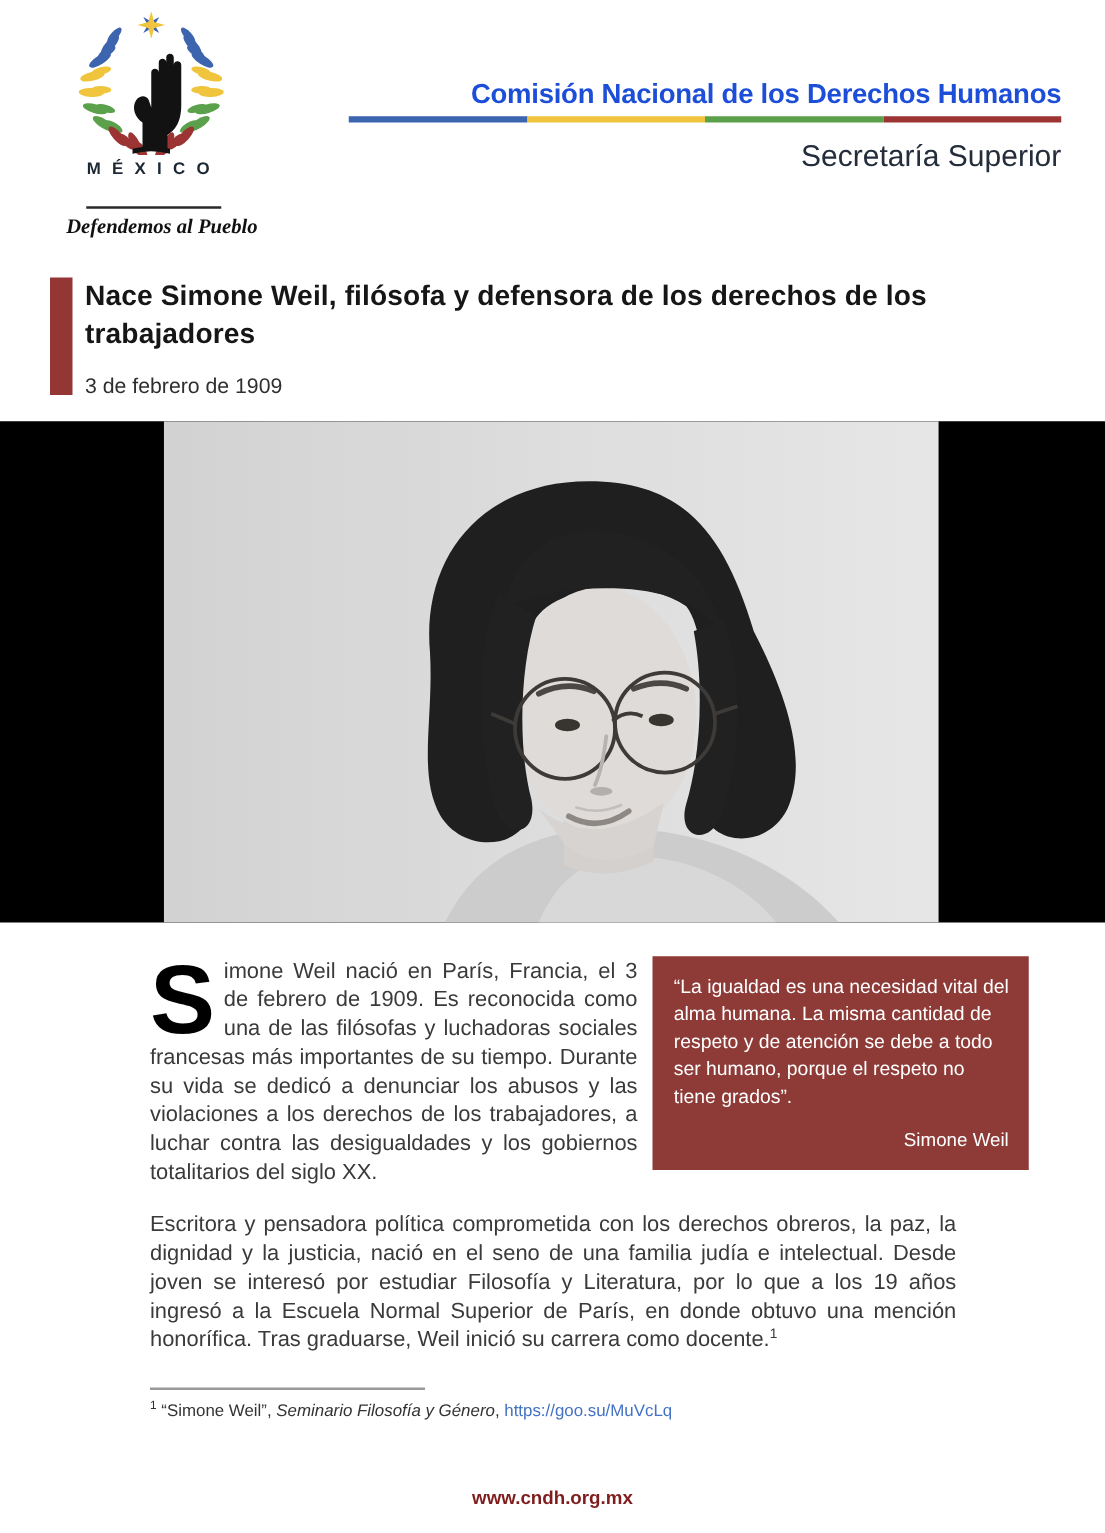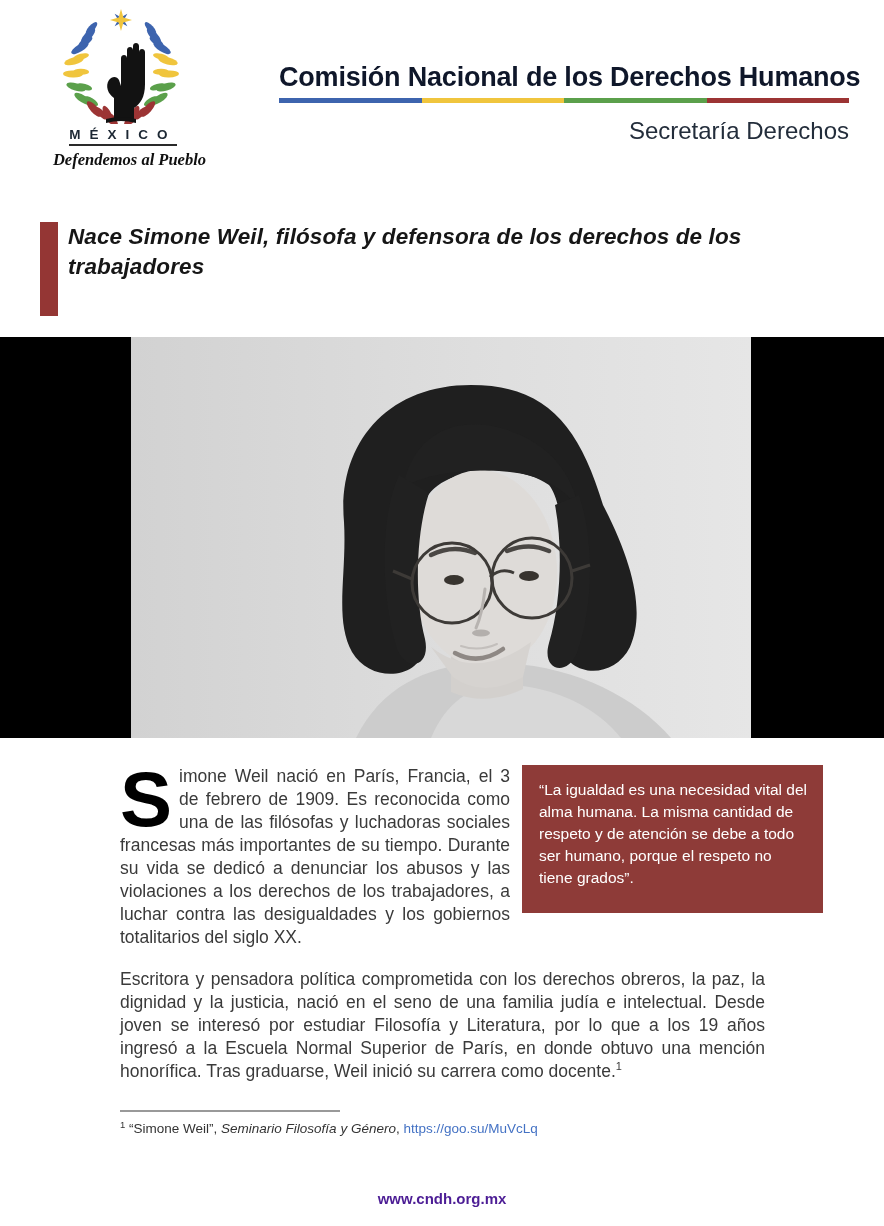--- a/index.html
+++ b/index.html
@@ -3,38 +3,38 @@
 <meta charset="utf-8">
 <style>
   * { margin:0; padding:0; box-sizing:border-box; }
   html,body { background:#ffffff; }
   body { font-family:"Liberation Sans", sans-serif; width:884px; height:1226px; position:relative; overflow:hidden; color:#3a3a3a; }
 
   
   .logo-wrap { position:absolute; left:36px; top:6px; width:170px; text-align:center; }
   .logo-svg { display:block; margin:0 auto; }
   .cndh-acronym { font-size:37px; font-weight:700; letter-spacing:1.5px; color:#1c2733; line-height:1.02; }
-  .cndh-country { font-size:13.5px; font-weight:700; letter-spacing:9px; color:#1c2733; margin:3px 0 0 4px; padding-bottom:2px; border-bottom:2px solid #2a2a2a; display:inline-block; }
+  .cndh-country { font-size:13.5px; font-weight:700; letter-spacing:9px; color:#1c2733; margin:3px 0 0 4px; padding-bottom:23px; border-bottom:2px solid #2a2a2a; display:inline-block; }
   .cndh-motto { font-family:"Liberation Serif", serif; font-style:italic; font-weight:700; font-size:16.5px; color:#101010; margin-top:4px;text-align:right; }
 
   .header-right { position:absolute; right:35px; top:62px; width:570px; text-align:right; }
-  .org-title { font-size:27px; font-weight:700; color:#0f172a; letter-spacing:-0.2px; white-space:nowrap;text-align:center; }
+  .org-title { font-size:22px; font-weight:700; color:#1d4ed8; letter-spacing:-0.2px; white-space:nowrap; }
   .tricolor { display:flex; height:5px; margin-top:5px; width:100%; }
   .tricolor span { flex:1; }
   .seg-blue   { background:#3d64ae; }
   .seg-yellow { background:#f0c53d; }
   .seg-green  { background:#5ba04b; }
   .seg-red    { background:#9c3434; }
   .org-subtitle { font-size:24px; font-weight:400; color:#232d3b; margin-top:14px; }
 
   
   .title-block { position:absolute; left:40px; top:222px; display:flex; }
   .accent-bar { width:18px; height:94px; background:#943634; flex:none; }
   .title-text { margin-left:10px; }
-  .article-title { font-size:22.5px; font-weight:700; color:#161616; line-height:1.34; width:712px; letter-spacing:0.1px;font-style:italic; }
+  .article-title { font-size:22.5px; font-weight:700; color:#161616; line-height:1.34; width:712px; letter-spacing:0.1px; }
   .article-date { font-size:17px; color:#2f2f2f; margin-top:17px; }
 
   
   .photo-band { position:absolute; left:0; top:337px; width:884px; height:401px; background:#000; }
   .photo { position:absolute; left:131px; top:0; width:620px; height:401px; }
 
   
   .content { position:absolute; left:120px; top:765px; width:705px; }
   .body-row { display:flex; align-items:flex-start; }
   .para { font-size:17.5px; line-height:23px; text-align:justify; color:#3a3a3a; }
@@ -45,21 +45,21 @@
   .para2 { width:645px; margin-top:19px; }
   sup { font-size:11px; vertical-align:super; line-height:0; }
 
   .footnote-rule { width:220px; border:none; border-top:2px solid #999999; margin-top:27px; }
   .footnote { margin-top:9px; font-size:13.5px; color:#333333; }
   .footnote sup { font-size:9.5px; }
   .footnote .it { font-style:italic; }
   .footnote a { color:#4472c4; text-decoration:none;margin-top:20px; }
 
   
-  .footer { position:absolute; left:0; top:1190px; width:884px; text-align:center; font-size:15px; font-weight:700; color:#4c1d95; }
+  .footer { position:absolute; left:0; top:1190px; width:884px; text-align:center; font-size:15px; font-weight:700; color:#7f1d1d; }
 </style>
 </head>
 <body>
 
 <div class="logo-wrap">
   <svg class="logo-svg" width="150" height="118" viewBox="0 0 150 118">
     <defs>
       <g id="leaf">
           <ellipse cx="0" cy="0" rx="10" ry="3.6"></ellipse>
           <ellipse cx="8" cy="-2.5" rx="8" ry="3"></ellipse>
@@ -117,27 +117,28 @@
 </div>
 
 <div class="header-right">
   <div class="org-title">Comisión Nacional de los Derechos Humanos</div>
   <div class="tricolor">
     <span class="seg-blue"></span>
     <span class="seg-yellow"></span>
     <span class="seg-green"></span>
     <span class="seg-red"></span>
   </div>
-  <div class="org-subtitle">Secretaría Derechos</div>
+  <div class="org-subtitle">Secretaría Superior</div>
 </div>
 
 <div class="title-block">
   <div class="accent-bar"></div>
   <div class="title-text">
     <div class="article-title">Nace Simone Weil, filósofa y defensora de los derechos de los trabajadores</div>
+    <div class="article-date">3 de febrero de 1909</div>
   </div>
 </div>
 
 <div class="photo-band">
   <div class="photo">
     <svg width="620" height="401" viewBox="0 0 620 401">
       <defs>
         <linearGradient id="bgG" x1="0" y1="0" x2="1" y2="0">
           <stop offset="0" stop-color="#d2d2d2"></stop>
             <stop offset="0.55" stop-color="#dedede"></stop>
@@ -181,20 +182,21 @@
       <path d="M330,309 Q348,315 366,307" stroke="#c3bfbc" stroke-width="2" fill="none" stroke-linecap="round"></path>
     </svg>
   </div>
 </div>
 
 <div class="content">
   <div class="body-row">
     <p class="para para1"><span class="dropcap">S</span><span>imone Weil nació en París, Francia, el 3 de febrero de 1909. Es reconocida como una de las filósofas y luchadoras sociales francesas más importantes de su tiempo. Durante su vida se dedicó a denunciar los abusos y las violaciones a los derechos de los trabajadores, a luchar contra las desigualdades y los gobiernos totalitarios del siglo XX.</span></p>
     <div class="quote-box">
       <div class="quote-text">“La igualdad es una necesidad vital del alma humana. La misma cantidad de respeto y de atención se debe a todo ser humano, porque el respeto no tiene grados”.</div>
+      <div class="quote-attr">Simone Weil</div>
     </div>
   </div>
 
   <p class="para para2"><span>Escritora y pensadora política comprometida con los derechos obreros, la paz, la dignidad y la justicia, nació en el seno de una familia judía e intelectual. Desde joven se interesó por estudiar Filosofía y Literatura, por lo que a los 19 años ingresó a la Escuela Normal Superior de París, en donde obtuvo una mención honorífica. Tras graduarse, Weil inició su carrera como docente.</span><sup>1</sup></p>
 
   <hr class="footnote-rule">
   <div class="footnote">
     <sup>1</sup><span> “Simone Weil”, </span><span class="it">Seminario Filosofía y Género</span><span>, </span><a href="#">https://goo.su/MuVcLq</a>
   </div>
 </div>

